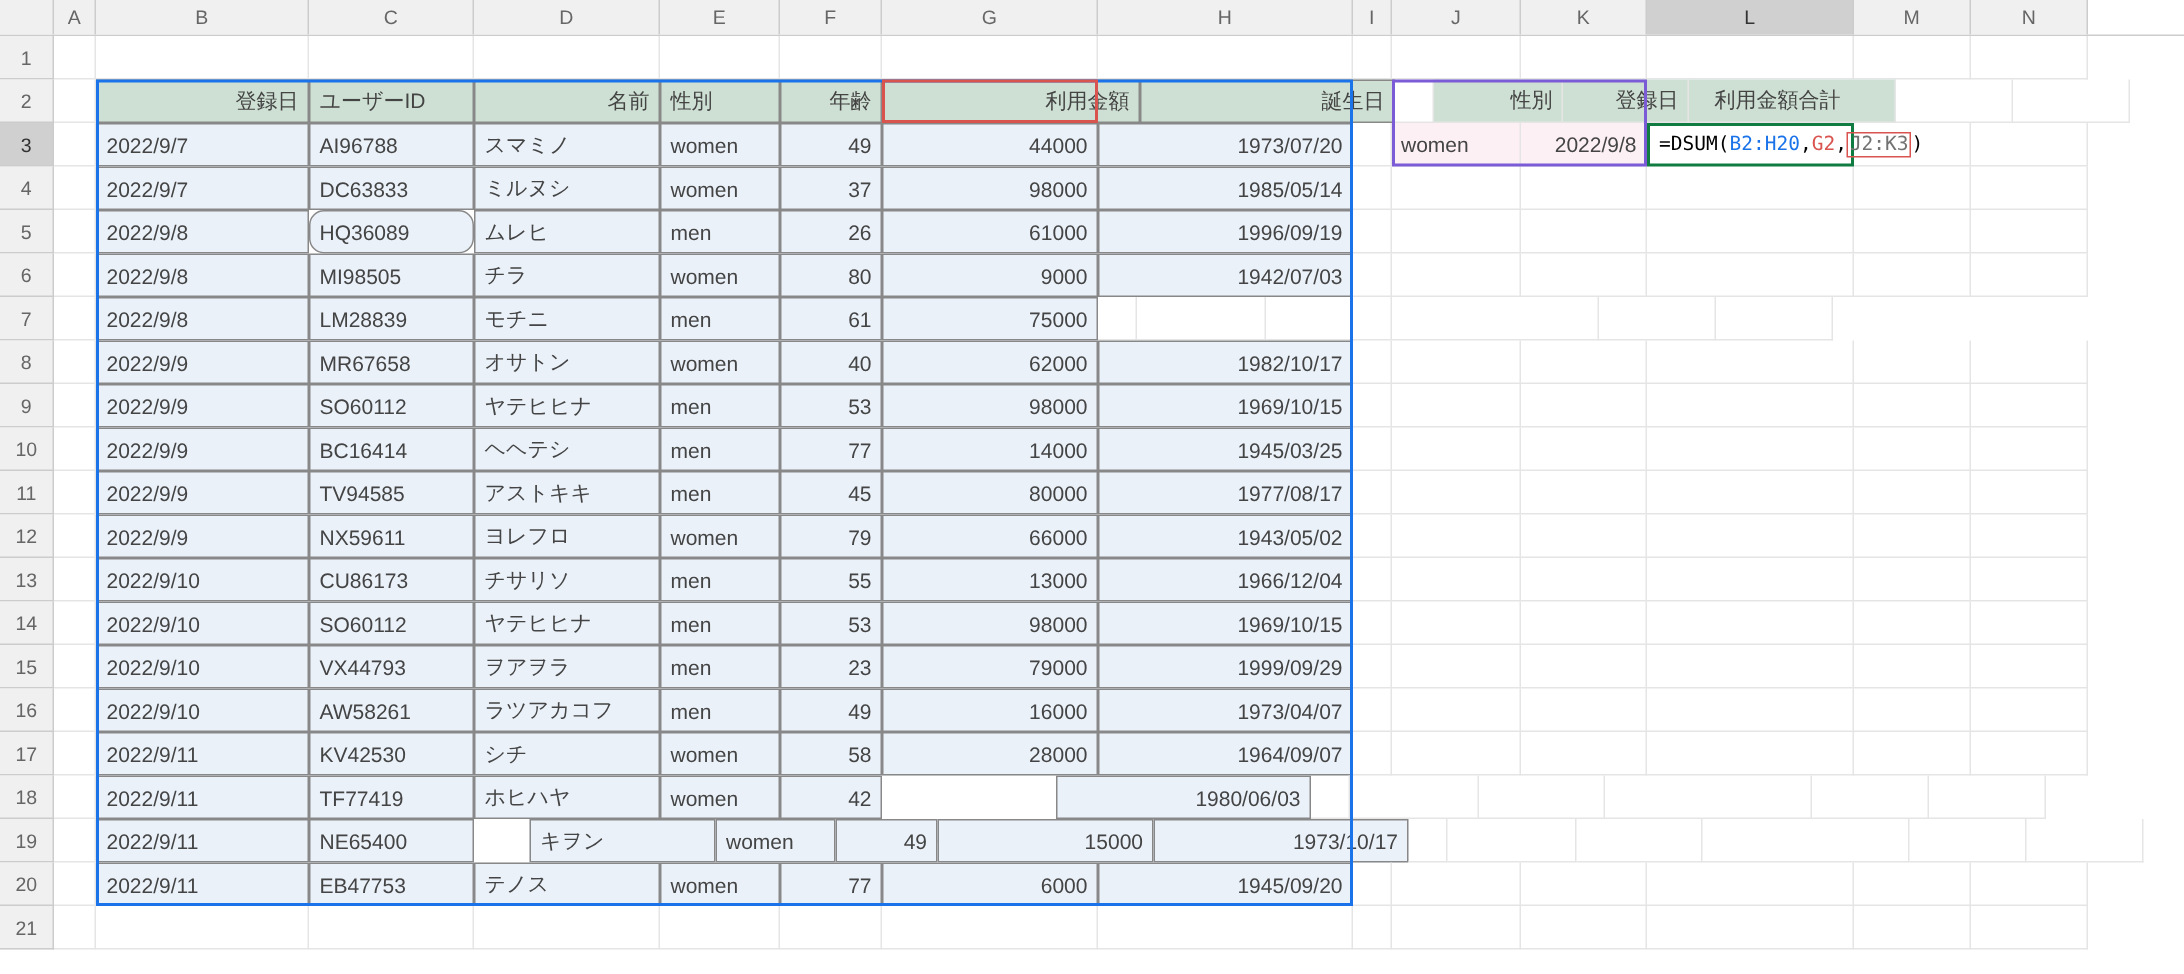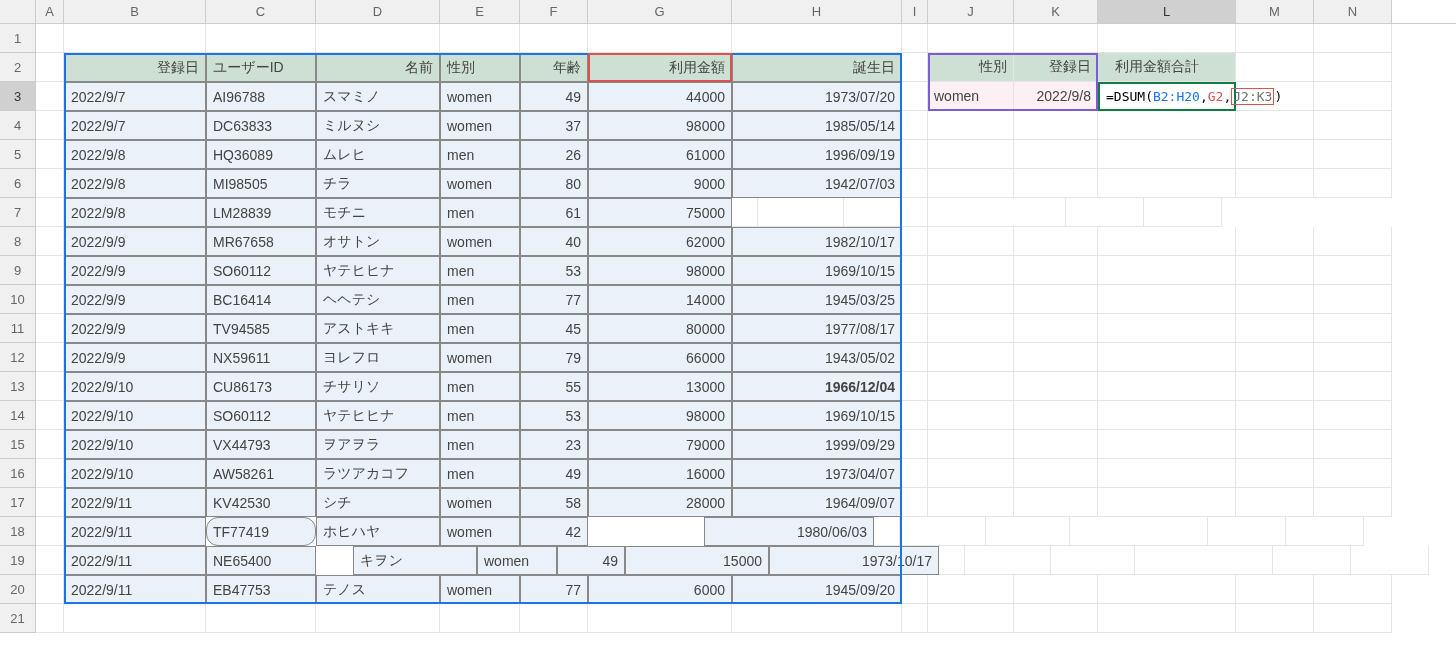--- a/index.html
+++ b/index.html
@@ -166,21 +166,21 @@
         <div class="cell" style="width: 78px;"></div>
       </div>
       <div class="row">
         <div class="row-header">2</div>
         <div class="cell" style="width: 28px;"></div>
         <div class="cell th-cell right" style="width: 142px;">登録日</div>
         <div class="cell th-cell left" style="width: 110px;">ユーザーID</div>
         <div class="cell th-cell right" style="width: 124px;">名前</div>
         <div class="cell th-cell left" style="width: 80px;">性別</div>
         <div class="cell th-cell right" style="width: 68px;">年齢</div>
-        <div class="cell th-cell right" style="width: 144px; padding-left: 14px;">利用金額</div>
+        <div class="cell th-cell right" style="width: 172px; padding-left: 14px;">利用金額</div>
         <div class="cell th-cell right" style="width: 170px;">誕生日</div>
         <div class="cell" style="width: 26px;"></div>
         <div class="cell criteria-header-cell right" style="width: 86px;">性別</div>
         <div class="cell criteria-header-cell right" style="width: 84px;">登録日</div>
         <div class="cell l-header-cell left" style="width: 138px; padding-left: 17px;">利用金額合計</div>
         <div class="cell" style="width: 78px;"></div>
         <div class="cell" style="width: 78px;"></div>
       </div>
       <div class="row">
         <div class="row-header active">3</div>
@@ -215,21 +215,21 @@
         <div class="cell" style="width: 86px;"></div>
         <div class="cell" style="width: 84px;"></div>
         <div class="cell" style="width: 138px;"></div>
         <div class="cell" style="width: 78px;"></div>
         <div class="cell" style="width: 78px;"></div>
       </div>
       <div class="row">
         <div class="row-header">5</div>
         <div class="cell" style="width: 28px;"></div>
         <div class="cell td-cell left" style="width: 142px;">2022/9/8</div>
-        <div class="cell td-cell left" style="width: 110px;">HQ36089</div>
+        <div class="cell td-cell left" style="width: 110px; border-radius: 10px;">HQ36089</div>
         <div class="cell td-cell left" style="width: 124px;">ムレヒ</div>
         <div class="cell td-cell left" style="width: 80px;">men</div>
         <div class="cell td-cell right" style="width: 68px;">26</div>
         <div class="cell td-cell right" style="width: 144px;">61000</div>
         <div class="cell td-cell right" style="width: 170px;">1996/09/19</div>
         <div class="cell" style="width: 26px;"></div>
         <div class="cell" style="width: 86px;"></div>
         <div class="cell" style="width: 84px;"></div>
         <div class="cell" style="width: 138px;"></div>
         <div class="cell" style="width: 78px;"></div>
@@ -355,21 +355,21 @@
       </div>
       <div class="row">
         <div class="row-header">13</div>
         <div class="cell" style="width: 28px;"></div>
         <div class="cell td-cell left" style="width: 142px;">2022/9/10</div>
         <div class="cell td-cell left" style="width: 110px;">CU86173</div>
         <div class="cell td-cell left" style="width: 124px;">チサリソ</div>
         <div class="cell td-cell left" style="width: 80px;">men</div>
         <div class="cell td-cell right" style="width: 68px;">55</div>
         <div class="cell td-cell right" style="width: 144px;">13000</div>
-        <div class="cell td-cell right" style="width: 170px; font-weight: bold;">1966/12/04</div>
+        <div class="cell td-cell right" style="width: 170px;">1966/12/04</div>
         <div class="cell" style="width: 26px;"></div>
         <div class="cell" style="width: 86px;"></div>
         <div class="cell" style="width: 84px;"></div>
         <div class="cell" style="width: 138px;"></div>
         <div class="cell" style="width: 78px;"></div>
         <div class="cell" style="width: 78px;"></div>
       </div>
       <div class="row">
         <div class="row-header">14</div>
         <div class="cell" style="width: 28px;"></div>
@@ -435,21 +435,21 @@
         <div class="cell" style="width: 86px;"></div>
         <div class="cell" style="width: 84px;"></div>
         <div class="cell" style="width: 138px;"></div>
         <div class="cell" style="width: 78px;"></div>
         <div class="cell" style="width: 78px;"></div>
       </div>
       <div class="row">
         <div class="row-header">18</div>
         <div class="cell" style="width: 28px;"></div>
         <div class="cell td-cell left" style="width: 142px;">2022/9/11</div>
-        <div class="cell td-cell left" style="width: 110px; border-radius: 12px;">TF77419</div>
+        <div class="cell td-cell left" style="width: 110px;">TF77419</div>
         <div class="cell td-cell left" style="width: 124px;">ホヒハヤ</div>
         <div class="cell td-cell left" style="width: 80px;">women</div>
         <div class="cell td-cell right" style="width: 68px;">42</div>
         <div class="cell td-cell right" style="width: 116px; margin-top: 43px;">33000</div>
         <div class="cell td-cell right" style="width: 170px;">1980/06/03</div>
         <div class="cell" style="width: 26px;"></div>
         <div class="cell" style="width: 86px;"></div>
         <div class="cell" style="width: 84px;"></div>
         <div class="cell" style="width: 138px;"></div>
         <div class="cell" style="width: 78px;"></div>

